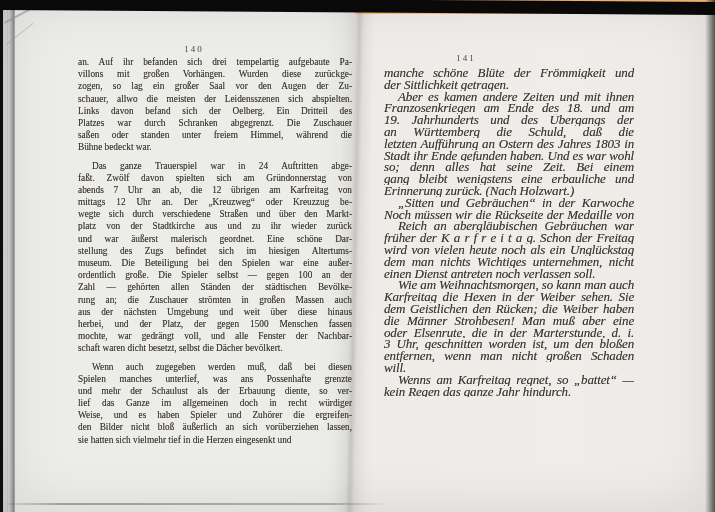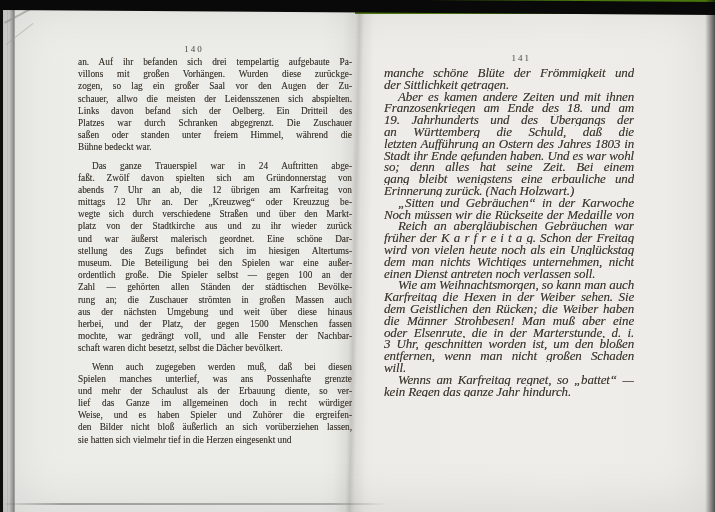--- a/index.html
+++ b/index.html
@@ -1,21 +1,21 @@
 <!DOCTYPE html>
 <html><head>
 <meta charset="utf-8">
 <style>
   html,body{margin:0;padding:0;}
   body{
     width:715px;height:512px;overflow:hidden;
     background:#0c0c0c;
     font-family:"Liberation Serif", serif;
   }
-  .scan{position:relative;width:715px;height:512px;overflow:hidden;background:#4d7c0f;}
+  .scan{position:relative;width:715px;height:512px;overflow:hidden;background:#fdba74;}
 
   
   .page{position:absolute;overflow:hidden;}
   .left-page{
     left:14px;top:10px;width:341px;height:502px;
     background:linear-gradient(to right,#eaeae7 0%,#ecece9 18%,#ecece9 90%,#e3e3e0 100%);
   }
   .right-page{
     left:355px;top:14px;width:360px;height:498px;
     background:linear-gradient(to right,#e6e5e1 0%,#edece8 5%,#eeede9 60%,#ecebe7 100%);
@@ -68,21 +68,21 @@
     position:absolute;inset:0;z-index:7;pointer-events:none;
     box-shadow:inset 0 0 55px rgba(0,0,0,0.10);
   }
 
   
   .pagenum{
     position:absolute;font-size:9px;letter-spacing:2px;color:#4b4740;
     text-align:center;
   }
   .left-page .pagenum{left:50px;top:34px;width:260px;}
-  .right-page .pagenum{left:46px;top:39px;width:130px;text-align:right;}
+  .right-page .pagenum{left:46px;top:39px;width:130px;}
 
   .page-text{
     position:absolute;color:#3c372f;
     text-shadow:0 0 0.5px rgba(70,62,50,0.55);
   }
   .left-page .page-text{
     left:64px;top:46px;width:274px;
     font-size:9.3px;line-height:12.2px;
   }
   .right-page .page-text{

